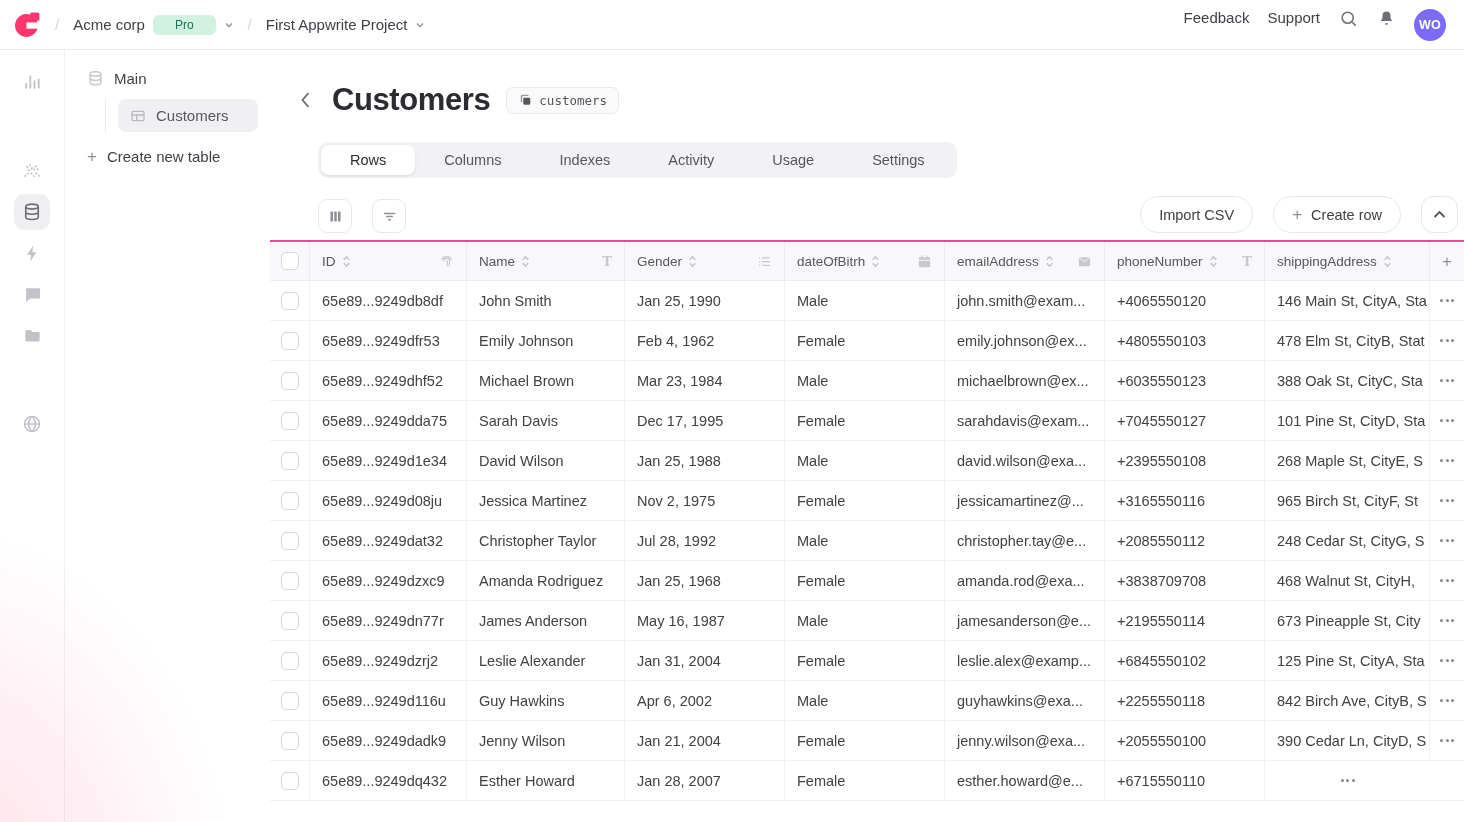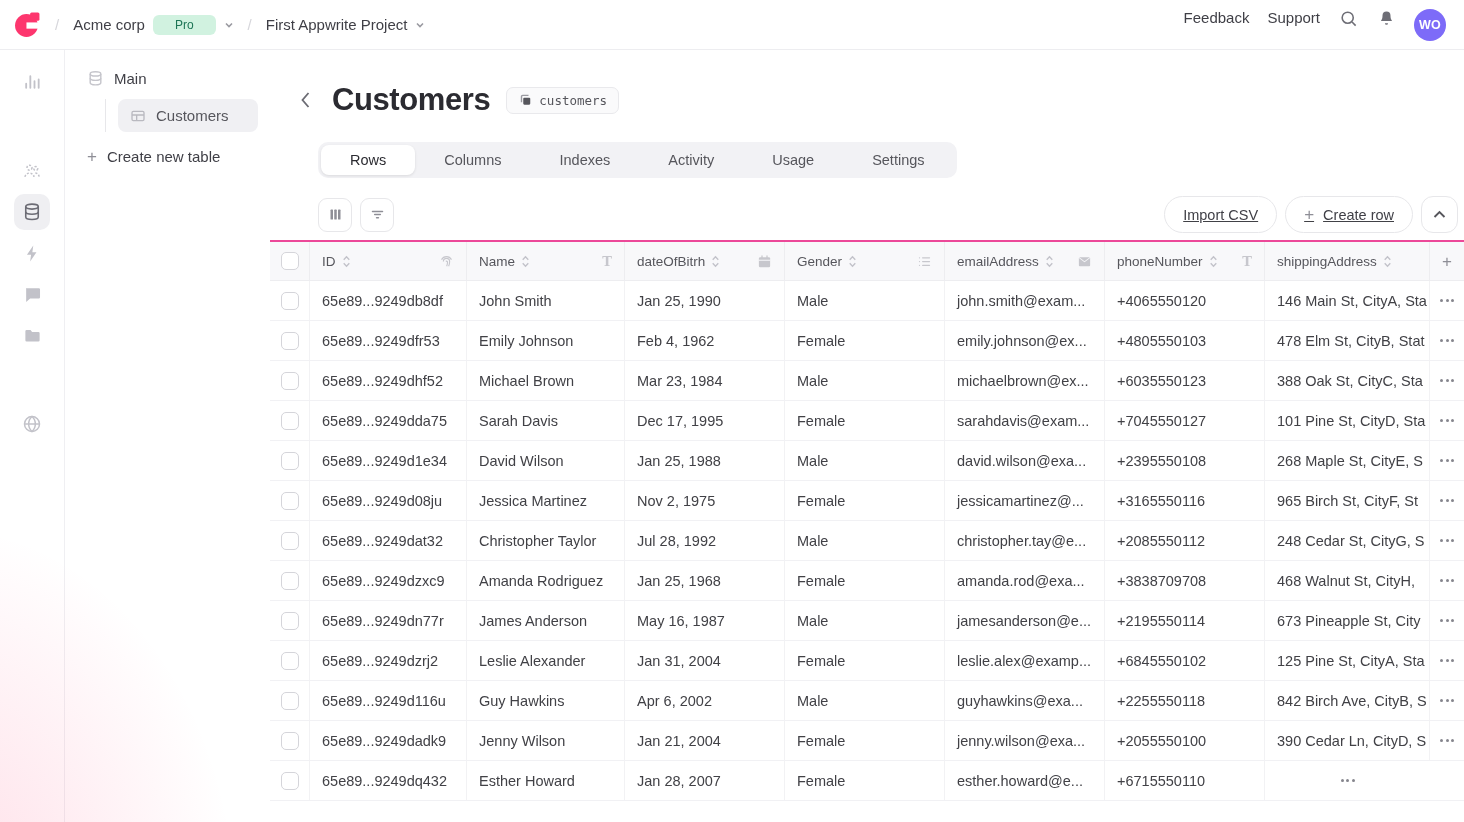--- a/index.html
+++ b/index.html
@@ -53,21 +53,21 @@
   .page-title { font-size:31px; font-weight:700; color:#2B2B31; letter-spacing:-.4px; }
   .table-chip { display:flex; align-items:center; gap:7px; border:1px solid #E9E9EC; background:#FAFAFB;
     border-radius:7px; padding:5px 11px; cursor:pointer; }
   .table-chip-label { font-family:"DejaVu Sans Mono", monospace; font-size:12.5px; color:#56565C; }
 
   .tabs { display:inline-flex; align-self:flex-start; margin:24px 0 0 48px; background:#F2F2F5;
     border-radius:10px; padding:3px; }
   .tab { padding:7px 29px; border-radius:8px; font-size:14.5px; color:#56565C; cursor:pointer; white-space:nowrap; }
   .tab.active { background:#fff; color:#2B2B31; font-weight:500; box-shadow:0 1px 3px rgba(0,0,0,.10); }
 
-  .toolbar { display:flex; align-items:center; margin:18px 6px 7px 48px; gap:8px;text-decoration:underline; }
+  .toolbar { display:flex; align-items:flex-end; margin:18px 6px 7px 48px; gap:20px; }
   .icon-btn { width:34px; height:34px; border:1px solid #E7E7EA; border-radius:9px; background:#fff;
     display:grid; place-items:center; color:#8E8E96; cursor:pointer; }
   .toolbar-spacer { flex:1; }
   .pill-btn { height:37px; padding:0 18px; border:1px solid #E7E7EA; border-radius:19px; background:#fff;
     display:flex; align-items:center; gap:9px; font-size:14.5px; color:#3F3F46; cursor:pointer; white-space:nowrap; }
   .collapse-btn { width:37px; height:37px; border:1px solid #E7E7EA; border-radius:12px; background:#fff;
     display:grid; place-items:center; color:#56565C; cursor:pointer; }
 
   
   .grid { border-top:2px solid #ec4899; flex:1; overflow:hidden; }
@@ -285,39 +285,39 @@
         </div>
         <div class="th">
           <span>Name</span>
           <svg width="9" height="13" viewBox="0 0 9 14" fill="none" stroke="#C2C2C9" stroke-width="1.5">
               <path d="M1.5 5 4.5 2 7.5 5M1.5 9 4.5 12 7.5 9"></path>
             </svg>
           <span class="flex1"></span>
           <span class="type-t">T</span>
         </div>
         <div class="th">
+          <span>Gender</span>
+          <svg width="9" height="13" viewBox="0 0 9 14" fill="none" stroke="#C2C2C9" stroke-width="1.5">
+              <path d="M1.5 5 4.5 2 7.5 5M1.5 9 4.5 12 7.5 9"></path>
+            </svg>
+          <span class="flex1"></span>
+          <svg class="type-icon" width="15" height="15" viewBox="0 0 24 24" fill="none" stroke="currentColor" stroke-width="2" stroke-linecap="round">
+              <path d="M4 6h.01M4 12h.01M4 18h.01M9 6h11M9 12h11M9 18h11"></path>
+            </svg>
+        </div>
+        <div class="th">
           <span>dateOfBitrh</span>
           <svg width="9" height="13" viewBox="0 0 9 14" fill="none" stroke="#C2C2C9" stroke-width="1.5">
               <path d="M1.5 5 4.5 2 7.5 5M1.5 9 4.5 12 7.5 9"></path>
             </svg>
           <span class="flex1"></span>
           <svg class="type-icon" width="15" height="15" viewBox="0 0 24 24" fill="currentColor">
               <path d="M5 5h14a2 2 0 0 1 2 2v12a2 2 0 0 1-2 2H5a2 2 0 0 1-2-2V7a2 2 0 0 1 2-2z"></path>
               <path d="M3 10h18" stroke="#F8F8FA" stroke-width="1.6"></path>
               <path d="M8 2.5v4M16 2.5v4" stroke="currentColor" stroke-width="2" fill="none"></path>
-            </svg>
-        </div>
-        <div class="th">
-          <span>Gender</span>
-          <svg width="9" height="13" viewBox="0 0 9 14" fill="none" stroke="#C2C2C9" stroke-width="1.5">
-              <path d="M1.5 5 4.5 2 7.5 5M1.5 9 4.5 12 7.5 9"></path>
-            </svg>
-          <span class="flex1"></span>
-          <svg class="type-icon" width="15" height="15" viewBox="0 0 24 24" fill="none" stroke="currentColor" stroke-width="2" stroke-linecap="round">
-              <path d="M4 6h.01M4 12h.01M4 18h.01M9 6h11M9 12h11M9 18h11"></path>
             </svg>
         </div>
         <div class="th">
           <span>emailAddress</span>
           <svg width="9" height="13" viewBox="0 0 9 14" fill="none" stroke="#C2C2C9" stroke-width="1.5">
               <path d="M1.5 5 4.5 2 7.5 5M1.5 9 4.5 12 7.5 9"></path>
             </svg>
           <span class="flex1"></span>
           <svg class="type-icon" width="15" height="15" viewBox="0 0 24 24" fill="currentColor">
               <path d="M3 6.5 12 13l9-6.5V18a1.5 1.5 0 0 1-1.5 1.5h-15A1.5 1.5 0 0 1 3 18V6.5z"></path>

